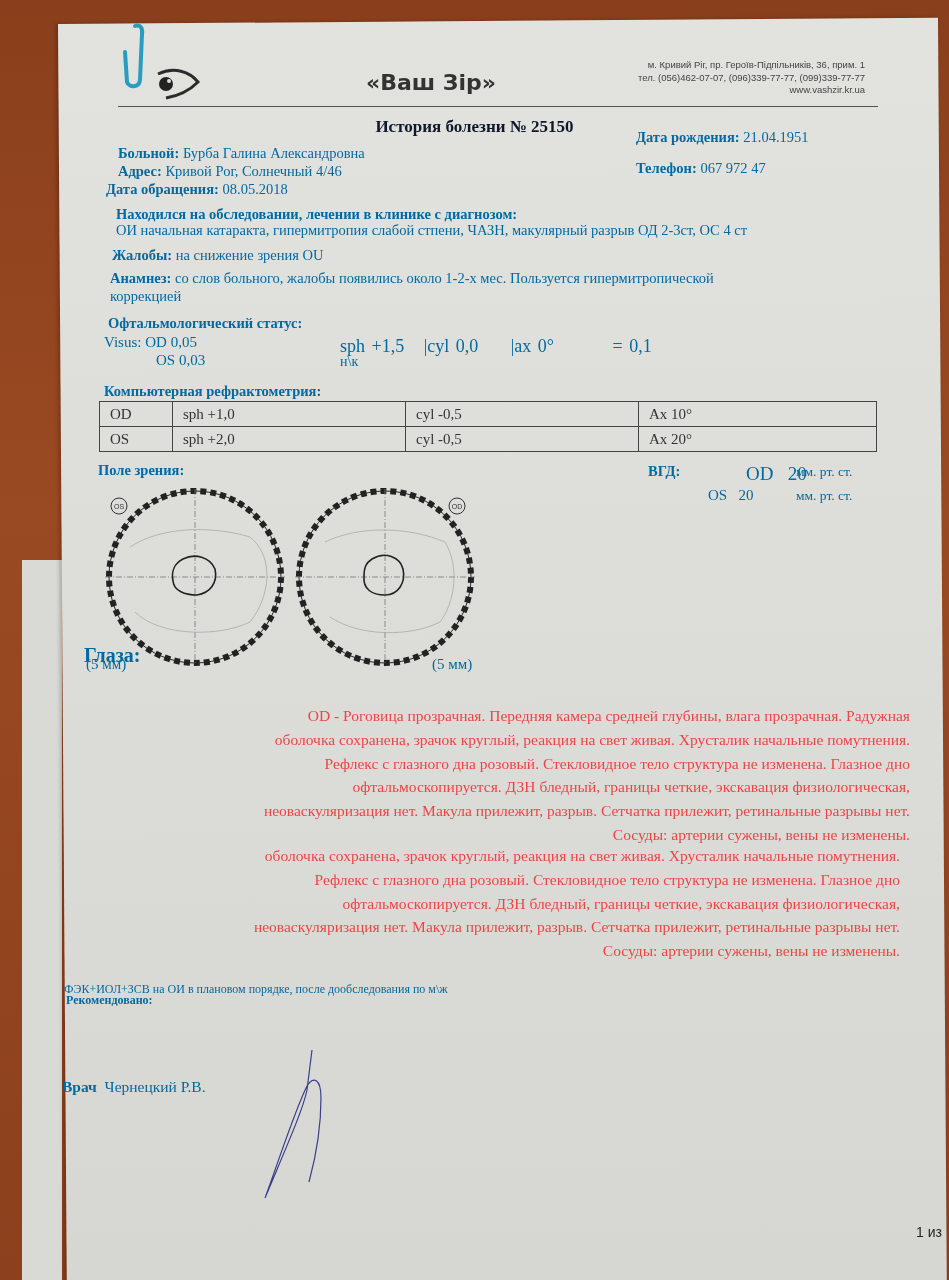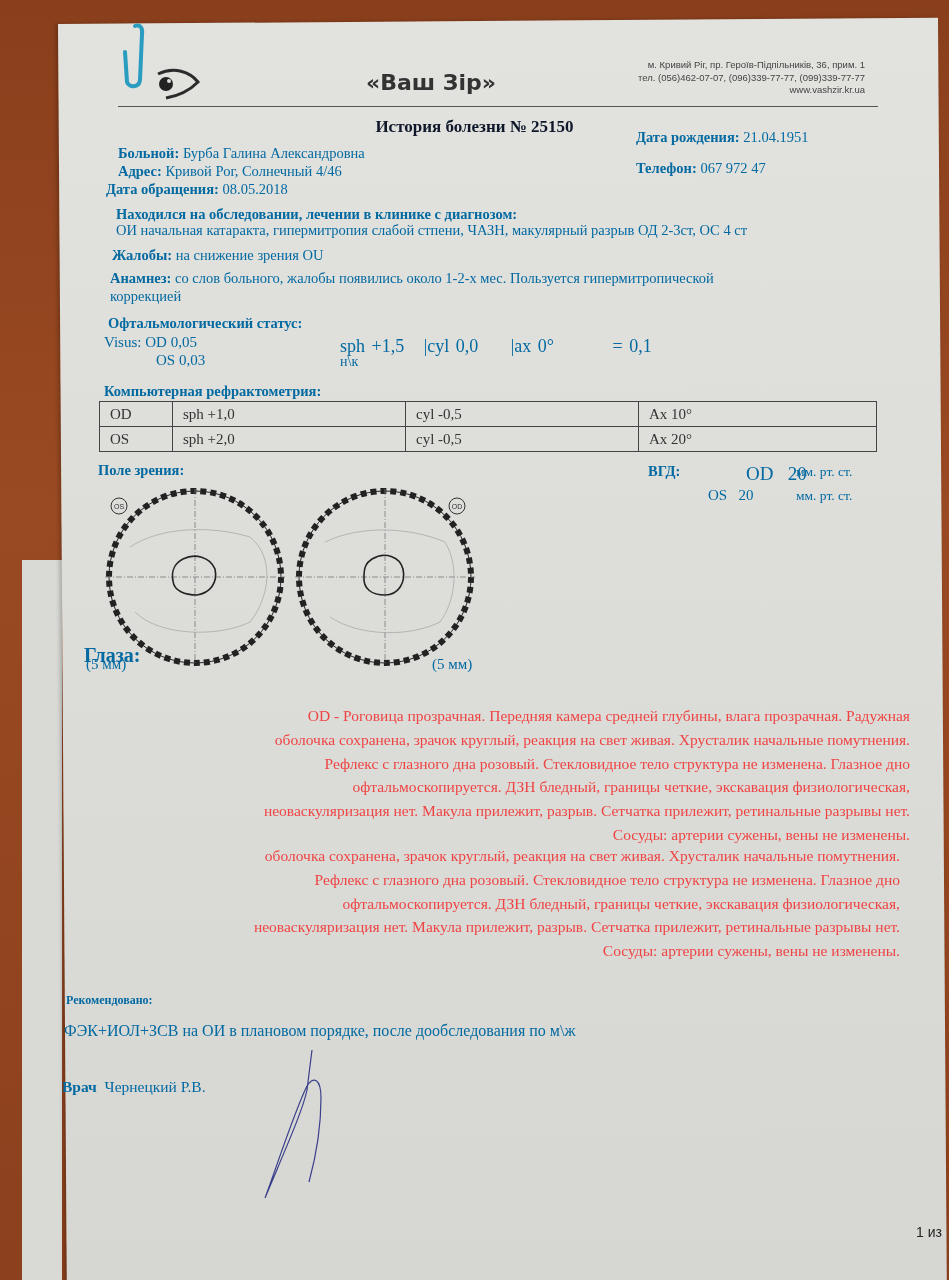--- a/index.html
+++ b/index.html
@@ -199,21 +199,21 @@
 </div>
 <div class="para" style="top:844px; left:70px;">
   <div>оболочка сохранена, зрачок круглый, реакция на свет живая. Хрусталик начальные помутнения.</div>
   <div>Рефлекс с глазного дна розовый. Стекловидное тело структура не изменена. Глазное дно</div>
   <div>офтальмоскопируется. ДЗН бледный, границы четкие, экскавация физиологическая,</div>
   <div>неоваскуляризация нет. Макула прилежит, разрыв. Сетчатка прилежит, ретинальные разрывы нет.</div>
   <div>Сосуды: артерии сужены, вены не изменены.</div>
 </div>
 
 <div class="line b" style="left:66px; top:993px; font-size:12px;">Рекомендовано:</div>
-<div class="line" style="left:64px; top:1022px; font-size:16px;">ФЭК+ИОЛ+ЗСВ на ОИ в плановом порядке, после дообследования по м\ж</div>
+<div class="line" style="left:64px; top:982px; font-size:12px;">ФЭК+ИОЛ+ЗСВ на ОИ в плановом порядке, после дообследования по м\ж</div>
 
 <div class="line" style="left:62px; top:1078px; font-size:15.5px;">
   <span class="b">Врач</span>&nbsp;
   <span>Чернецкий Р.В.</span>
 </div>
 
 <svg style="position:absolute; left:255px; top:1050px;" width="80" height="160" viewBox="0 0 80 160">
   <path d="M57 0 L52 40 C48 60 30 100 10 148 C24 110 40 60 52 36 C58 26 66 28 66 48 C66 80 60 110 54 132" fill="none" stroke="#3a3f8a" stroke-width="1.2"></path>
 </svg>
 

